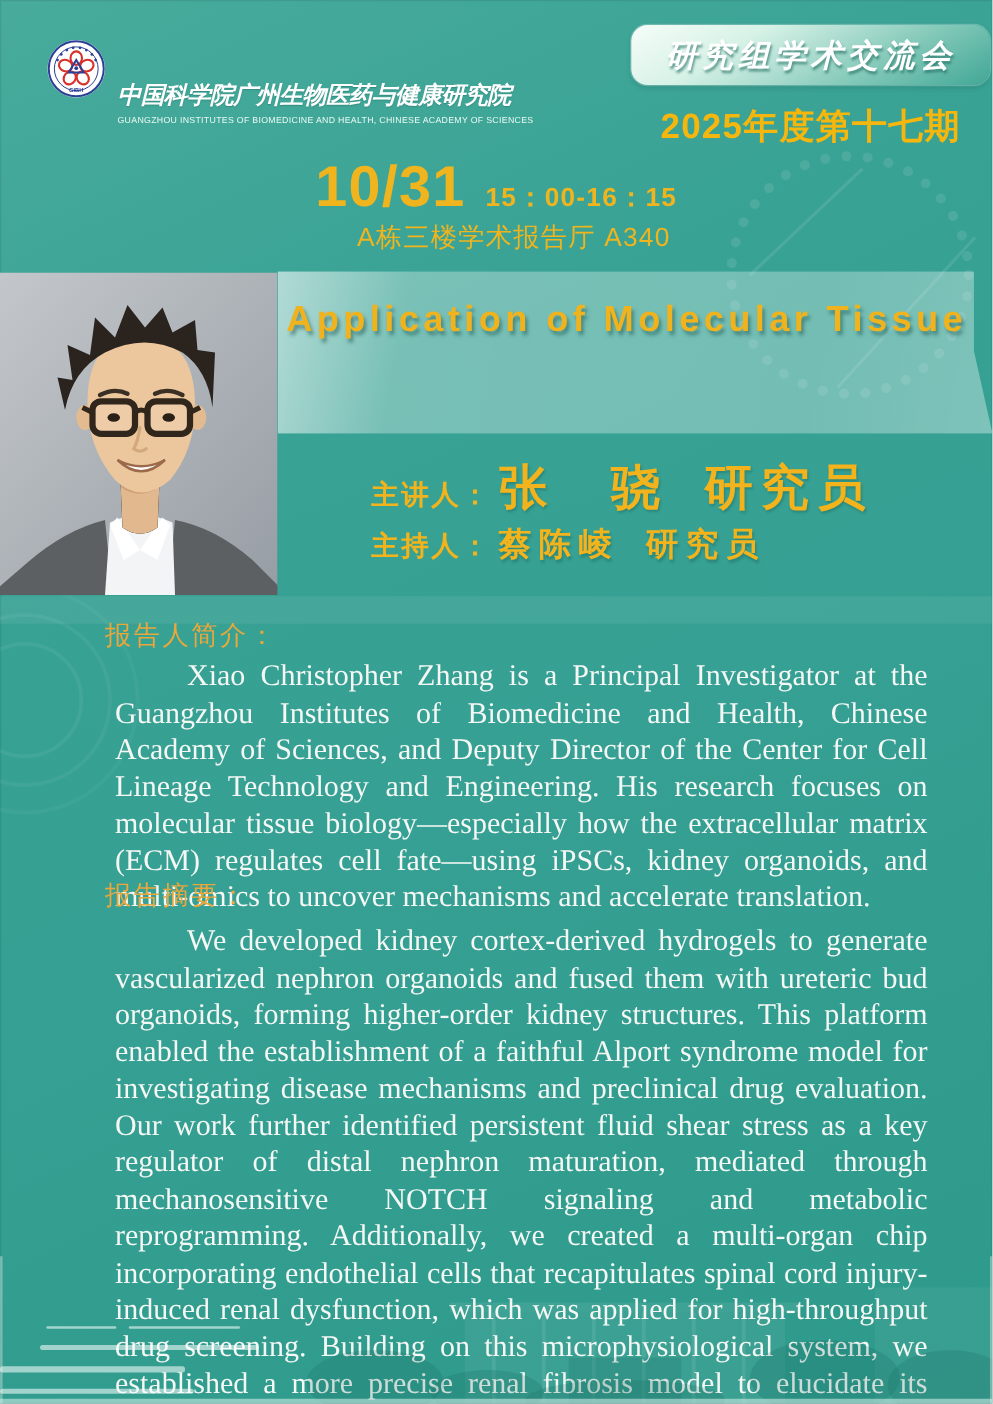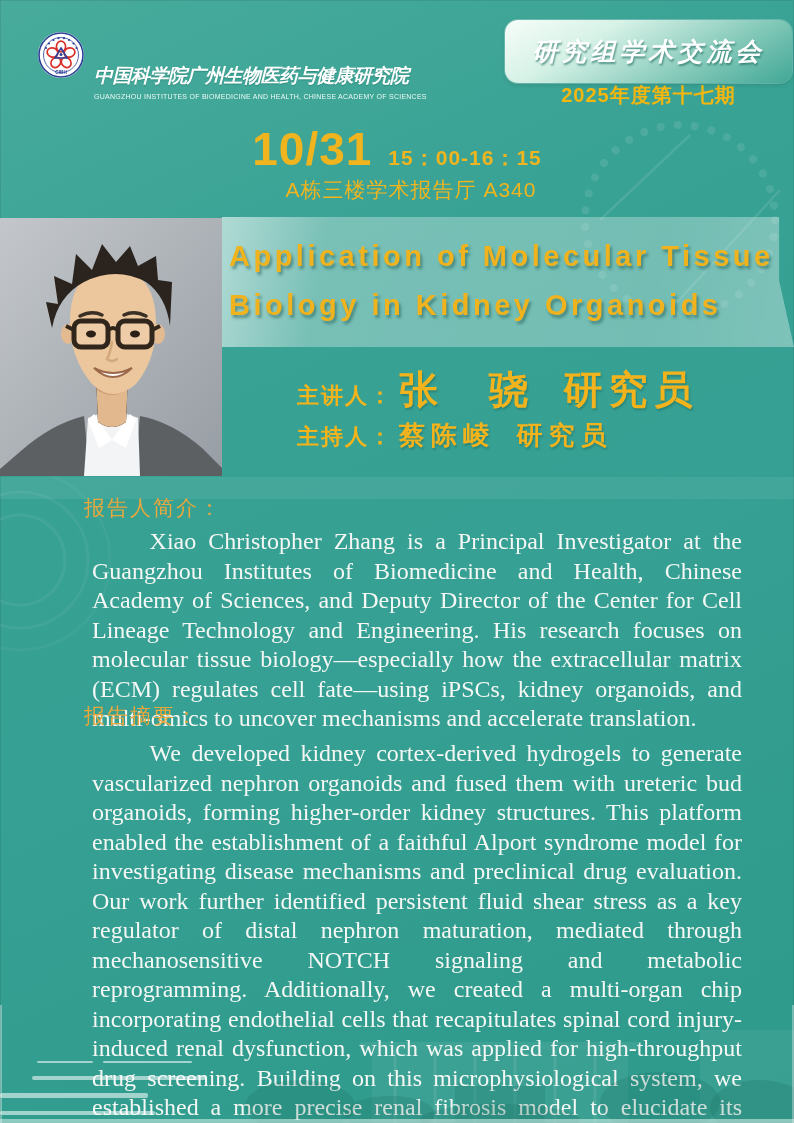--- a/index.html
+++ b/index.html
@@ -19,32 +19,32 @@
   .logo{position:absolute;left:37px;top:31px;width:48px;height:48px;}
   .inst{position:absolute;left:94px;top:39px;width:330px;}
   .inst-cn{
     font-family:"Liberation Serif",serif;font-style:italic;font-weight:bold;
     color:#ffffff;font-size:19px;letter-spacing:-0.5px;white-space:nowrap;
     text-shadow:0 1px 1px rgba(20,90,80,.35);
     margin-top:24px;
   }
   .inst-en{color:#eafaf4;font-size:7px;letter-spacing:.25px;margin-top:4px;white-space:nowrap;}
   .series-banner{
-    position:absolute;left:505px;top:20px;width:287px;height:63px;border-radius:13px;
+    position:absolute;left:505px;top:20px;width:287px;height:48px;border-radius:13px;
     background:linear-gradient(150deg,#f6fdf9 0%,#d7f2e7 30%,#84c9b9 68%,#41a796 100%);
     display:flex;align-items:center;justify-content:center;
     box-shadow:0 0 0 1px rgba(255,255,255,.25), 0 2px 4px rgba(20,90,80,.25);
   }
   .series-banner .txt{
     color:#ffffff;font-weight:bold;font-style:italic;font-size:25px;letter-spacing:4px;
     text-shadow:1px 2px 2px rgba(34,110,98,.65);white-space:nowrap;
   }
   .issue{
     position:absolute;left:505px;top:82px;width:287px;text-align:center;
-    color:#f5b60e;font-size:20px;font-weight:bold;letter-spacing:1px;white-space:nowrap;
+    color:#f5b60e;font-size:28px;font-weight:bold;letter-spacing:1px;white-space:nowrap;
   }
   
   .when{position:absolute;left:0;right:0;top:122px;display:flex;justify-content:center;align-items:baseline;gap:16px;color:#f0b41e;}
   .when .date{font-size:46px;font-weight:600;letter-spacing:1px;}
   .when .time{font-size:21px;font-weight:600;letter-spacing:1px;margin-top:17px;}
   .venue{position:absolute;left:0;right:0;top:176px;text-align:center;color:#f0b41e;
     font-size:21px;letter-spacing:1px;transform:translateX(14px);}
   
   .photo{position:absolute;left:0;top:218px;width:222px;height:258px;overflow:hidden;}
   
@@ -174,21 +174,20 @@
     <ellipse cx="91" cy="116" rx="5" ry="3.4" fill="#2a2018"></ellipse>
     <ellipse cx="135" cy="116" rx="5" ry="3.4" fill="#2a2018"></ellipse>
 
     <path d="M112 124 Q110 136 107 141 Q112 145 117 141" stroke="#d3a87c" stroke-width="2.5" fill="none" stroke-linecap="round"></path>
 
     <path d="M94 150 Q113 168 132 150 Q113 160 94 150 Z" fill="#ffffff" stroke="#9c6a4b" stroke-width="2"></path>
   </svg>
 
   <div class="title-band">
     <div class="talk-title">Application of Molecular Tissue</div>
-    <div class="talk-title">Biology in Kidney Organoids</div>
   </div>
 
   <div class="person-row speaker-row">
     <span class="lbl">主讲人：</span>
     <span class="name">张　骁 研究员</span>
   </div>
   <div class="person-row host-row">
     <span class="lbl">主持人：</span>
     <span class="name">蔡陈崚 研究员</span>
   </div>

